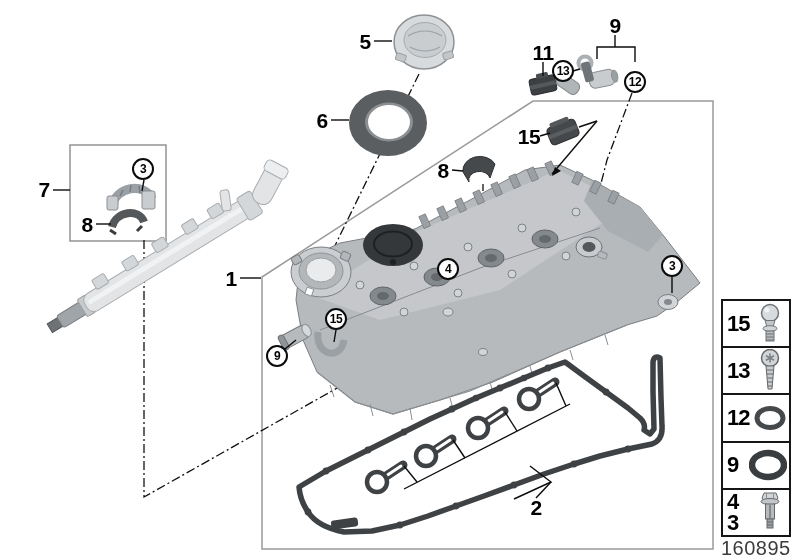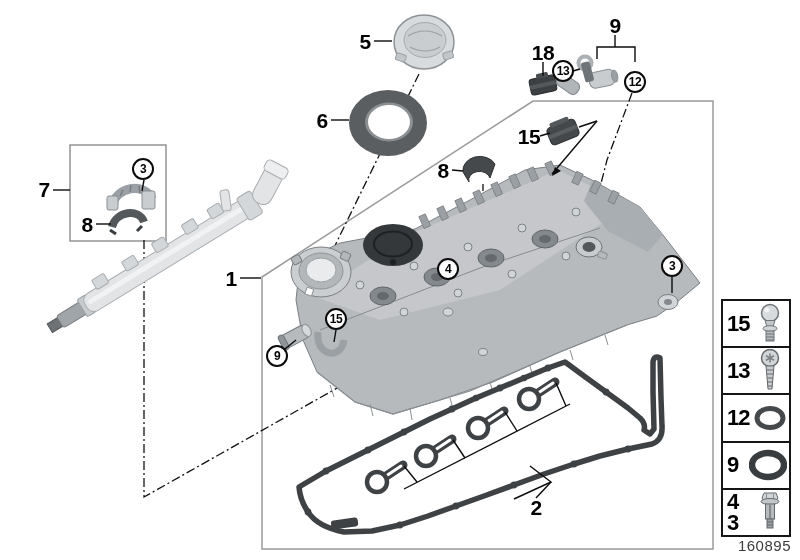--- a/index.html
+++ b/index.html
@@ -15,22 +15,22 @@
   #legend{position:absolute;left:721px;top:299px;width:70px;height:238px;
        border:2px solid #161616;box-sizing:border-box;display:flex;flex-direction:column;
        background:#fff;}
   .legend-row{flex:1;display:flex;align-items:center;border-top:2px solid #161616;
        padding:0 2px 0 4px;box-sizing:border-box;}
   .legend-row:first-child{border-top:none;}
   .legend-num{font-weight:700;font-size:22px;color:#000;letter-spacing:-1px;width:27px;}
   .legend-num-stack{display:flex;flex-direction:column;width:27px;}
   .legend-num-stack span{font-weight:700;font-size:22px;line-height:21px;color:#000;}
   .legend-icon{flex:1;display:flex;align-items:center;justify-content:center;}
-  #figure-number{position:absolute;left:721px;top:537px;width:70px;text-align:right;
-       font-size:15px;color:#3c3c3c;letter-spacing:0.5px;}
+  #figure-number{position:absolute;left:721px;top:537px;width:70px;
+       font-size:20px;color:#3c3c3c;letter-spacing:0.5px;}
 </style>
 </head>
 <body>
 
 <div id="stage">
 
 <svg id="diagram-svg" width="800" height="560" viewBox="0 0 800 560">
 
   <polygon points="533,101 713,101 713,549 262,549 262,277" fill="none" stroke="#9a9a9a" stroke-width="1.5"></polygon>
   <rect x="70" y="145" width="96" height="96" fill="none" stroke="#8c8c8c" stroke-width="1.4"></rect>
@@ -291,21 +291,21 @@
 
 </svg>
 
 <div class="lbl" style="left:44px;top:189px">7</div>
 <div class="lbl" style="left:87px;top:224px">8</div>
 <div class="lbl-circle" style="left:143px;top:169px">3</div>
 <div class="lbl" style="left:365px;top:41px">5</div>
 <div class="lbl" style="left:322px;top:120px">6</div>
 <div class="lbl" style="left:231px;top:278px">1</div>
 <div class="lbl" style="left:615px;top:25px">9</div>
-<div class="lbl" style="left:543px;top:52px">18</div>
+<div class="lbl" style="left:543px;top:52px">11</div>
 <div class="lbl-circle" style="left:563px;top:71px">13</div>
 <div class="lbl-circle" style="left:635px;top:82px">12</div>
 <div class="lbl" style="left:529px;top:136px">15</div>
 <div class="lbl" style="left:443px;top:170px">8</div>
 <div class="lbl-circle" style="left:448px;top:269px">4</div>
 <div class="lbl-circle" style="left:672px;top:266px">3</div>
 <div class="lbl-circle" style="left:336px;top:319px">15</div>
 <div class="lbl-circle" style="left:277px;top:356px">9</div>
 <div class="lbl" style="left:536px;top:507px">2</div>
 

